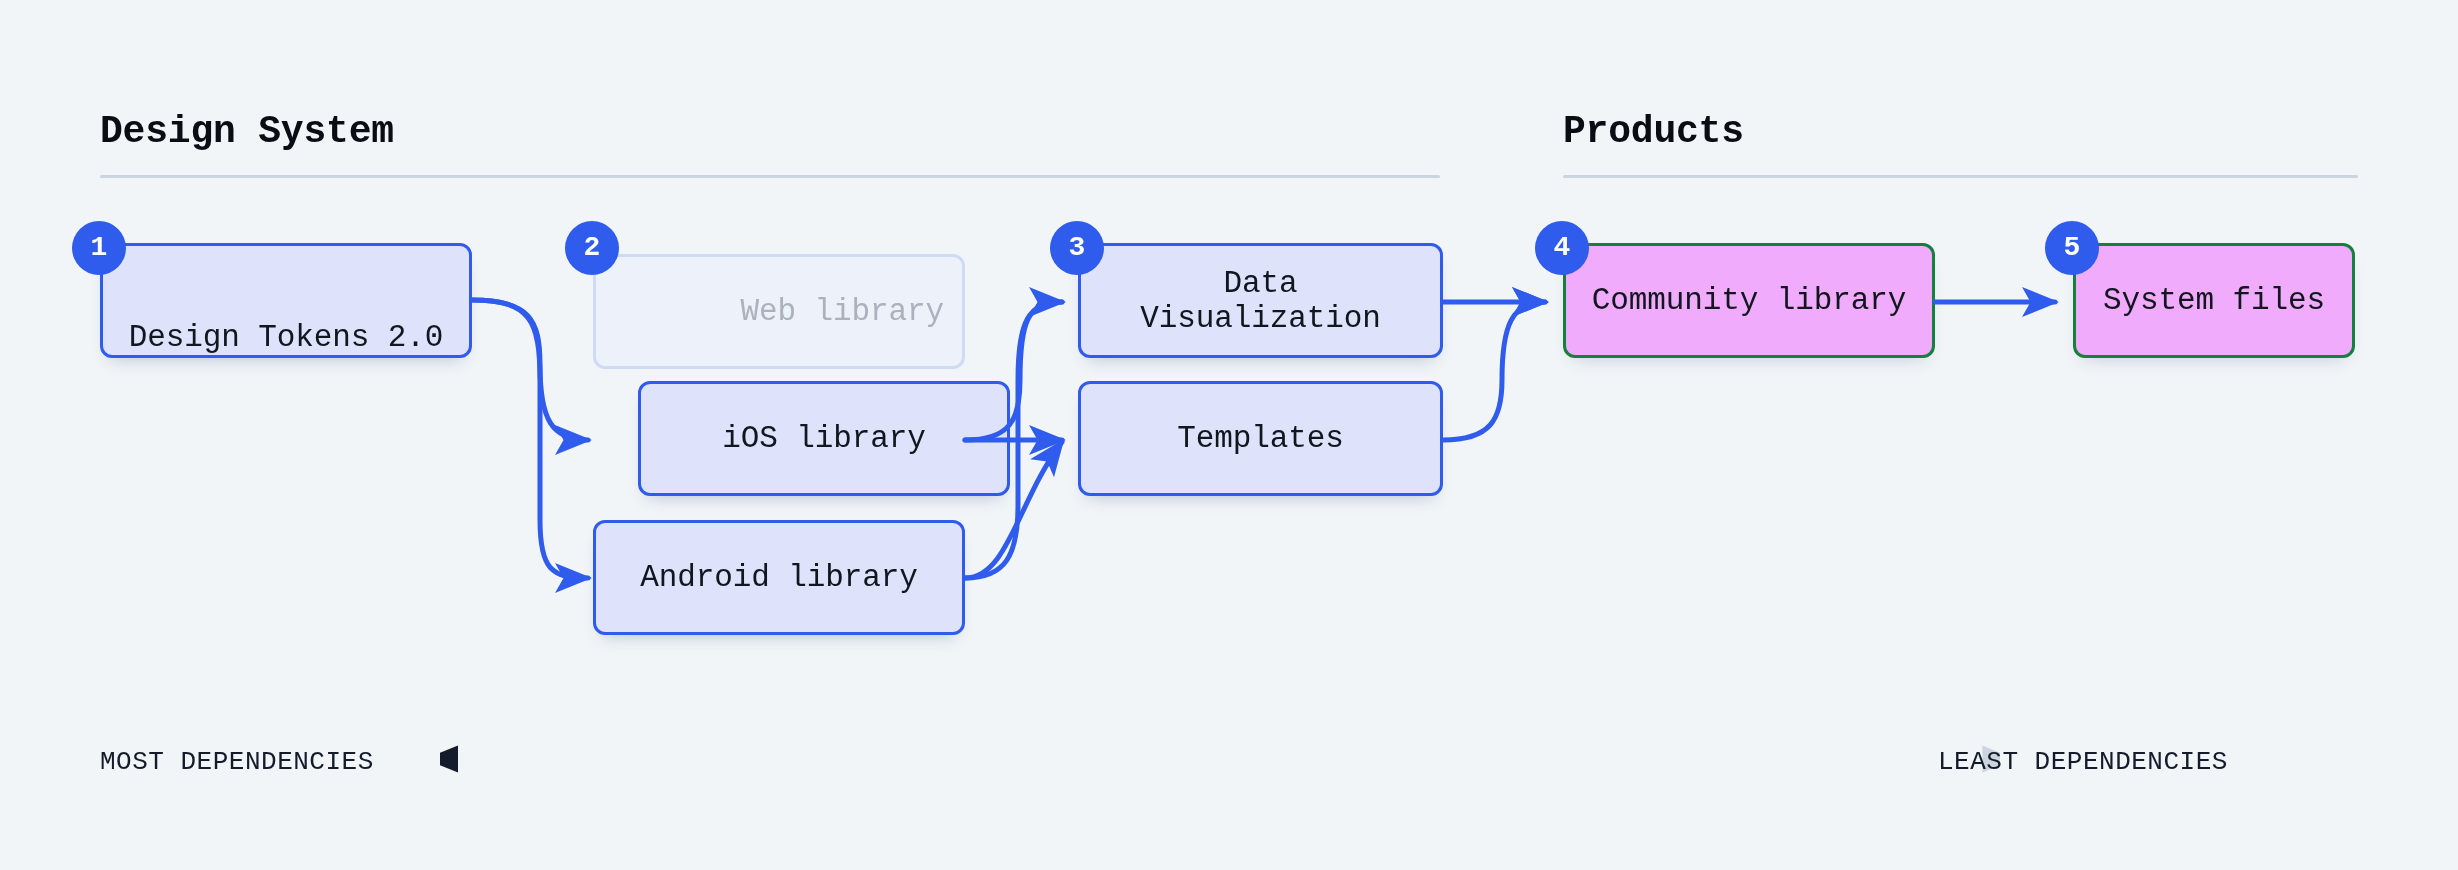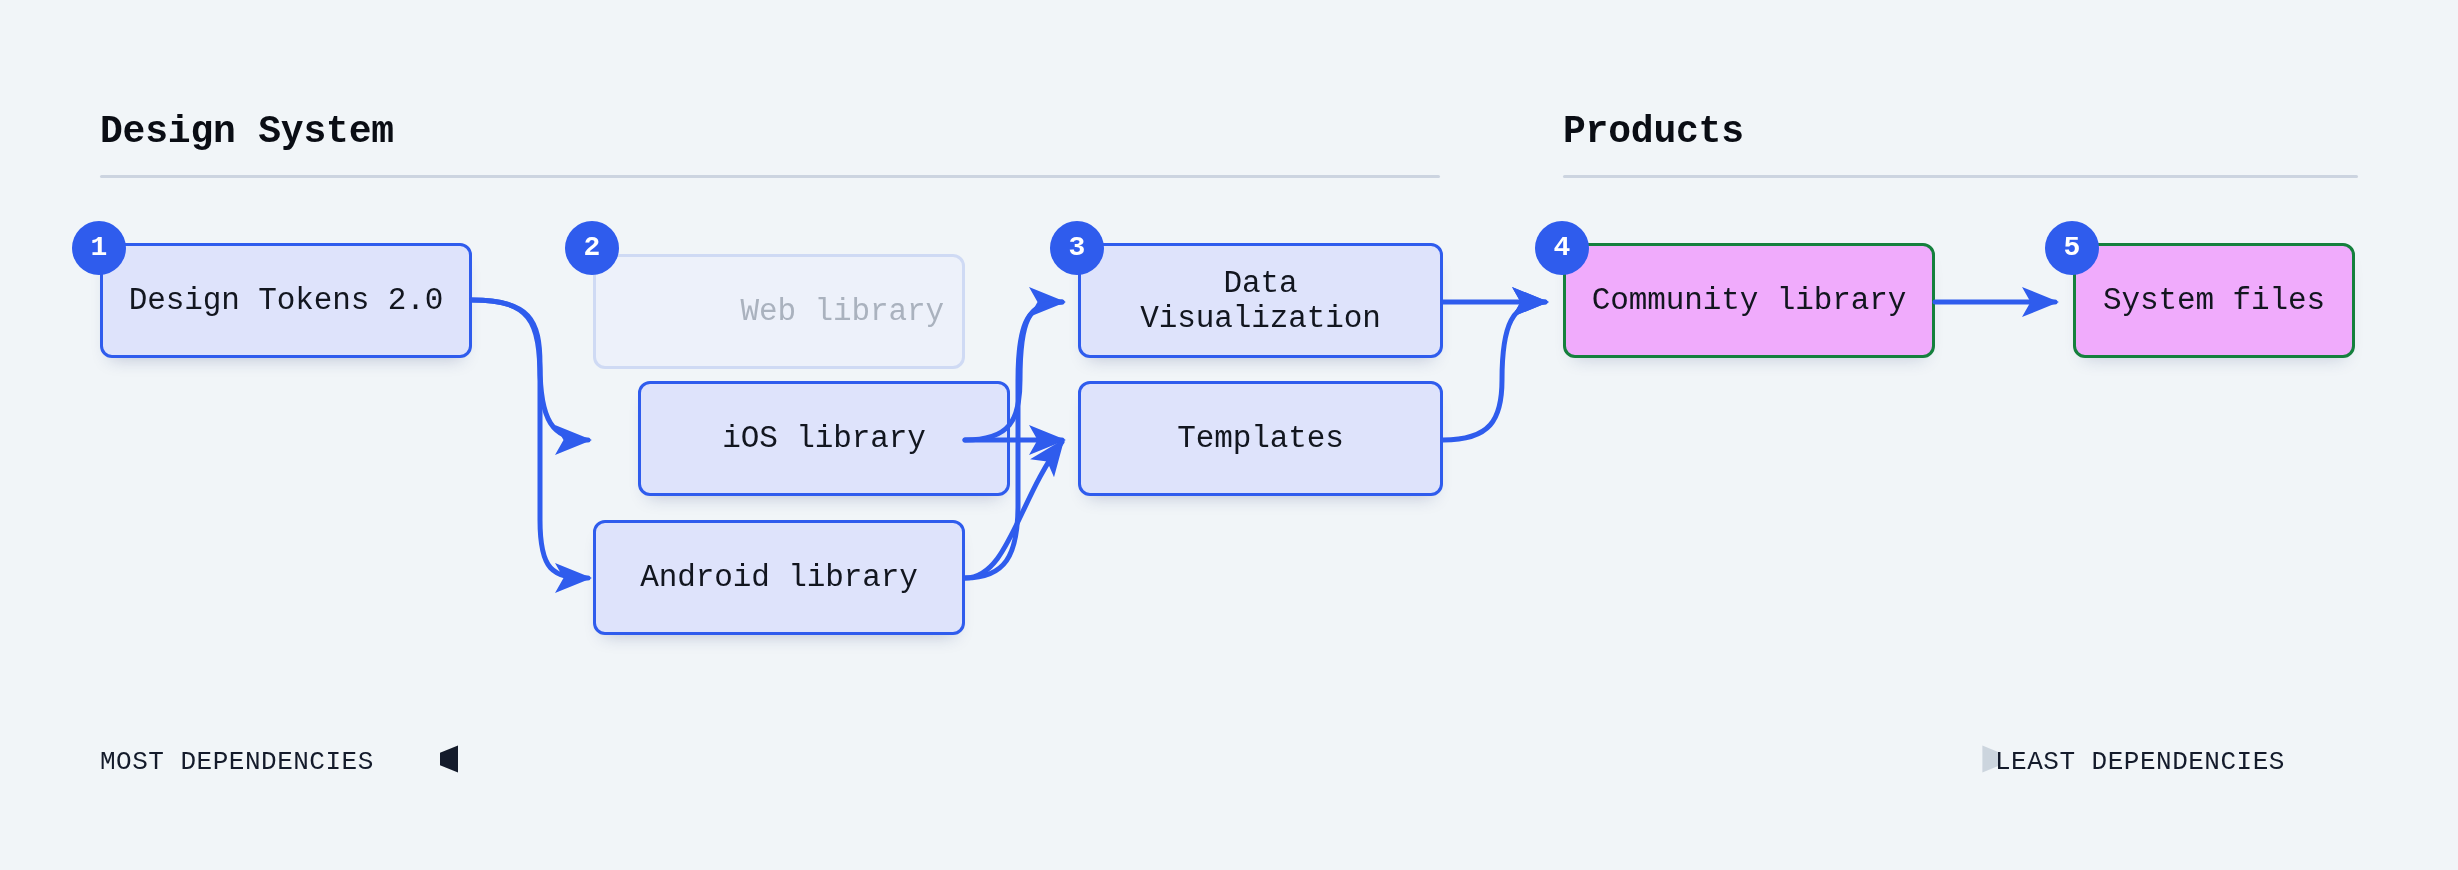--- a/index.html
+++ b/index.html
@@ -147,21 +147,21 @@
     <path d="M965,578 C 1008,578 1018,500 1062,442" fill="none" stroke="#2f5ced" stroke-width="5" stroke-linecap="round" marker-end="url(#ah)"></path>
 
     <path d="M1443,302 L1545,302" fill="none" stroke="#2f5ced" stroke-width="5" stroke-linecap="round" marker-end="url(#ah)"></path>
 
     <path d="M1443,440 C 1490,440 1502,420 1502,380 C 1502,325 1512,302 1545,302" fill="none" stroke="#2f5ced" stroke-width="5" stroke-linecap="round" marker-end="url(#ah)"></path>
 
     <path d="M1935,302 L2055,302" fill="none" stroke="#2f5ced" stroke-width="5" stroke-linecap="round" marker-end="url(#ah)"></path>
   </svg>
 
   <div class="badge" style="left:72px; top:221px;">1</div>
-  <div class="node ds" style="left:100px; top:243px; width:372px; height:115px;">
+  <div class="node ds" style="left:100px; top:243px; width:372px; height:115px;align-items:flex-end;">
     <span>Design Tokens 2.0</span>
   </div>
 
   <div class="badge" style="left:565px; top:221px;">2</div>
   <div class="node muted" style="left:593px; top:254px; width:372px; height:115px;justify-content:flex-end;">
     <span>Web library</span>
   </div>
 
   <div class="node ds" style="left:593px; top:381px; width:372px; height:115px;margin-left:45px;">
     <span>iOS library</span>
@@ -197,15 +197,15 @@
       <marker id="leftHead" markerWidth="10" markerHeight="10" refX="8.5" refY="4" orient="auto" markerUnits="strokeWidth">
         <path d="M9,0.6 L0.8,4 L9,7.4 Z" fill="#141b2b"></path>
       </marker>
       <marker id="rightHead" markerWidth="10" markerHeight="10" refX="1.2" refY="4" orient="auto" markerUnits="strokeWidth">
         <path d="M0.8,0.6 L9,4 L0.8,7.4 Z" fill="#ccd5de"></path>
       </marker>
     </defs>
     <line x1="16" y1="24" x2="1544" y2="24" stroke="url(#legendGrad)" stroke-width="4" marker-start="url(#leftHead)" marker-end="url(#rightHead)"></line>
   </svg>
 
-  <div class="legend-label" style="left:1995px; top:747px;">LEAST DEPENDENCIES</div>
+  <div class="legend-label" style="left:1938px; top:747px;">LEAST DEPENDENCIES</div>
 
 </div>
 
 </body></html>

